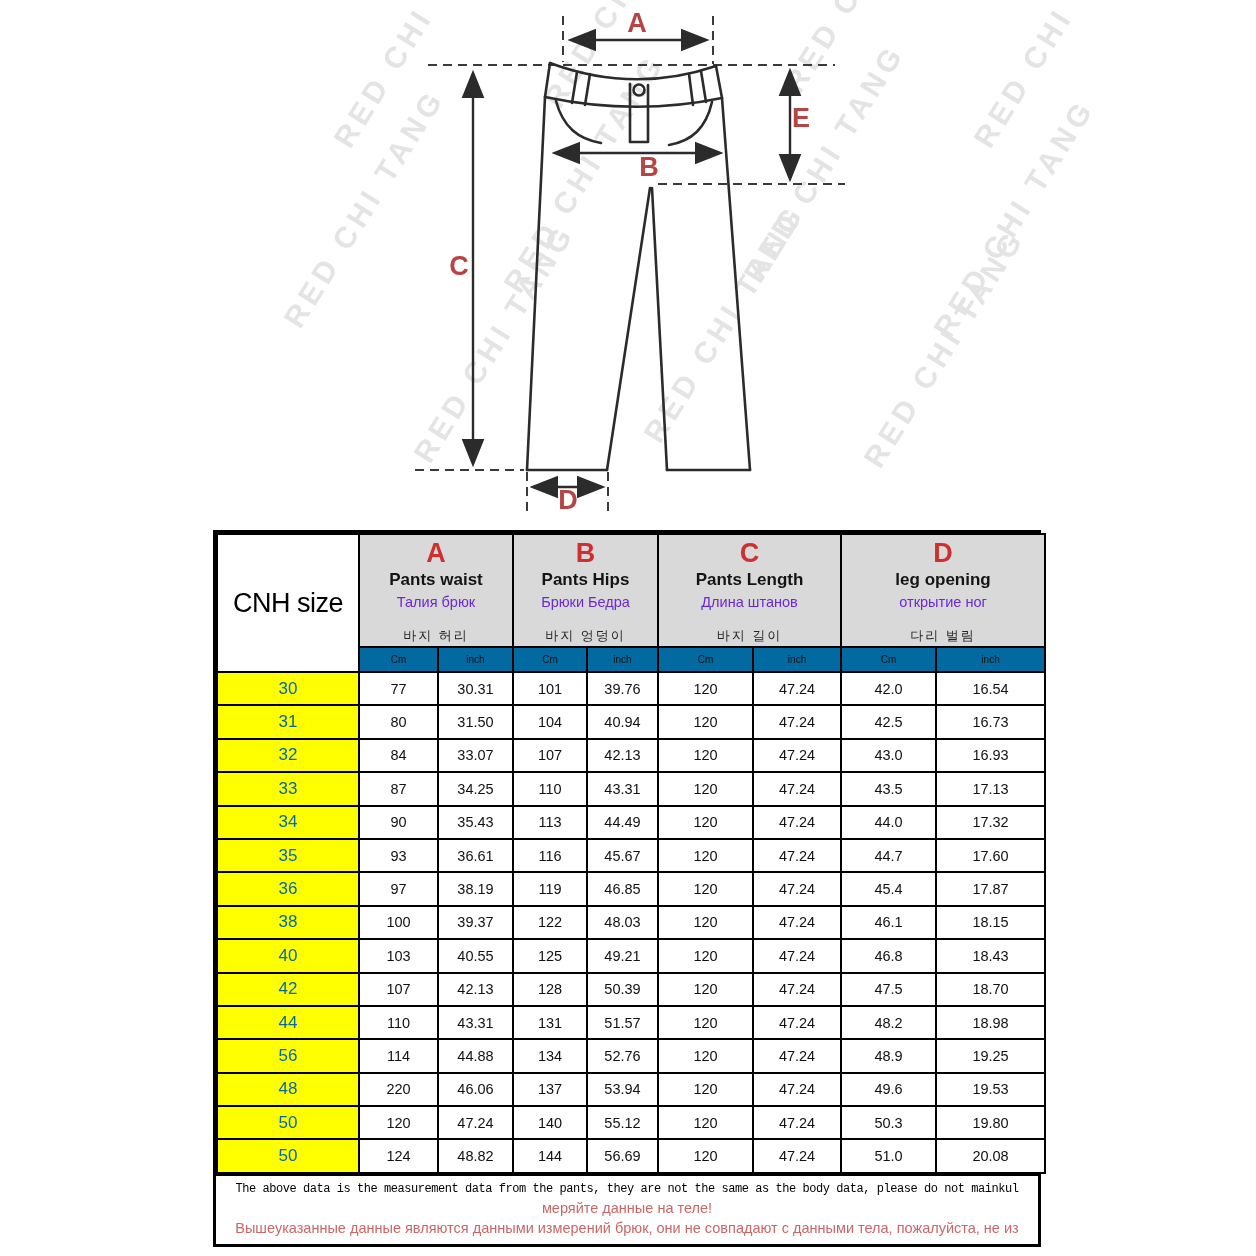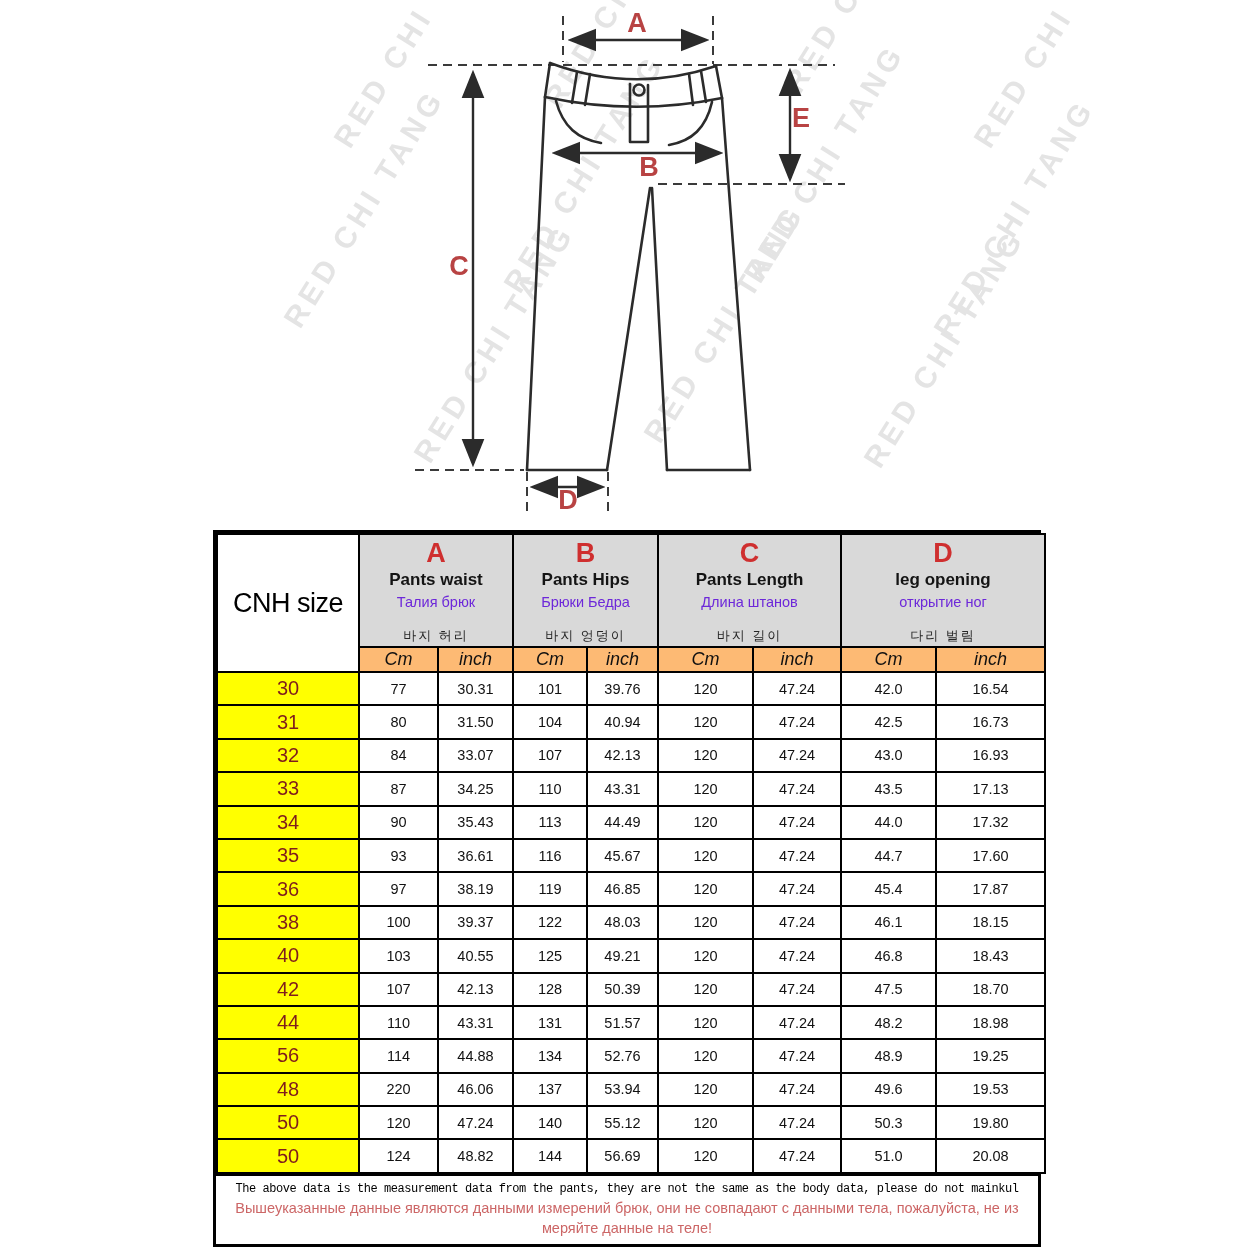--- a/index.html
+++ b/index.html
@@ -18,23 +18,23 @@
   .size-table th, .size-table td {
     border:2px solid #000; text-align:center; vertical-align:middle;
     padding:0; overflow:hidden;
   }
   th.cnh { font-size:27px; font-weight:normal; color:#000; background:#fff; letter-spacing:-0.5px; }
   th.colhead { background:#d9d9d9; height:111px; font-weight:normal; }
   .colhead .letter { font-size:27px; font-weight:bold; color:#cf2f2f; line-height:1.15; }
   .colhead .en { font-size:17px; font-weight:bold; color:#141414; line-height:1.25; }
   .colhead .ru { font-size:14.5px; color:#6d28d9; margin-top:4px; line-height:1.2; }
   .colhead .ko { font-size:13px; color:#262626; letter-spacing:2px; margin-top:16px; line-height:1.2; }
-  tr.units th { height:23px; font-size:18px; font-weight:normal; background:#fdba74; color:#111;font-style:italic; }
+  tr.units th { height:23px; font-size:10px; font-weight:normal; background:#0369a1; color:#111; }
   tbody td { height:31.4px; font-size:14.5px; color:#111; background:#fff; }
-  tbody td.size { background:#ffff00; font-size:20px; color:#7f1d1d; }
+  tbody td.size { background:#ffff00; font-size:17px; color:#0369a1; }
 
   
   .notes { border-top:2px solid #000; padding:5px 8px 6px; text-align:center; }
   .note-en {
     font-family:"Liberation Mono", monospace; font-size:12px;
     letter-spacing:-0.45px; line-height:1.4; color:#000; white-space:nowrap;text-align:center;
   }
   .note-ru { font-size:14.5px; color:#cc6666; line-height:1.4; white-space:nowrap; }
 
   
@@ -353,18 +353,18 @@
             <td>120</td>
             <td>47.24</td>
             <td>51.0</td>
             <td>20.08</td>
           </tr>
         </tbody>
     </table>
 
     <div class="notes">
       <div class="note-en">The above data is the measurement data from the pants, they are not the same as the body data, please do not mainkul</div>
+      <div class="note-ru">меряйте данные на теле!</div>
       <div class="note-ru">Вышеуказанные данные являются данными измерений брюк, они не совпадают с данными тела, пожалуйста, не из</div>
-      <div class="note-ru">меряйте данные на теле!</div>
 
     </div>
   </div>
 </div>
 
 </body></html>

